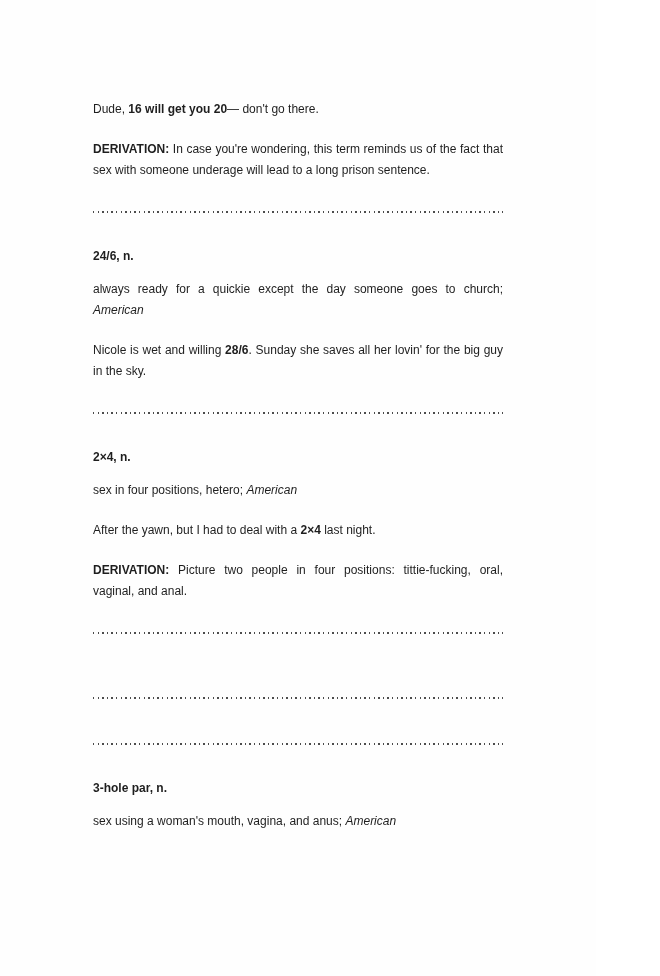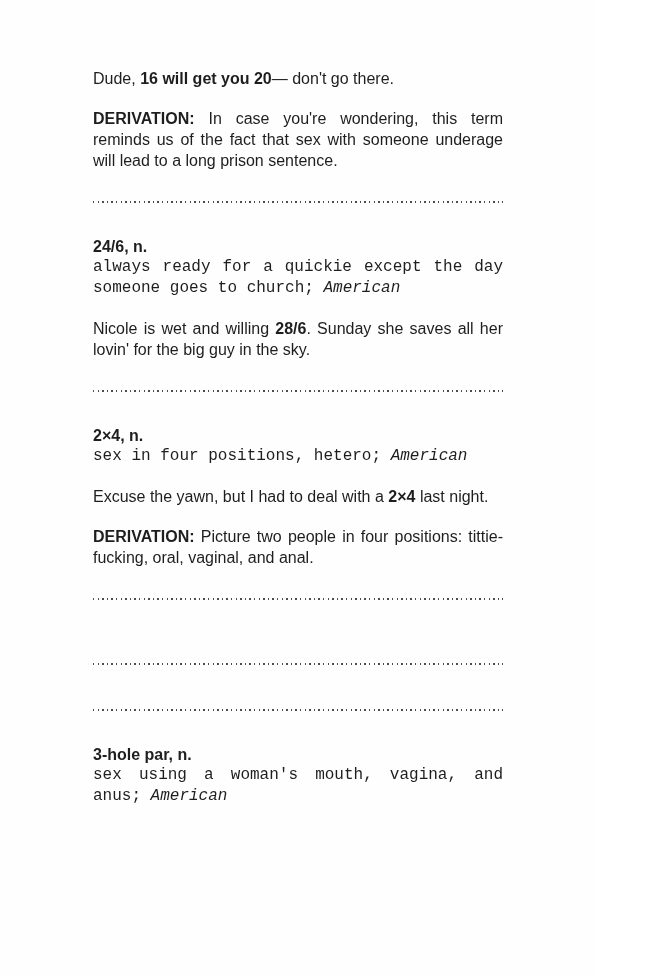--- a/index.html
+++ b/index.html
@@ -8,43 +8,42 @@
     background: #ffffff;
   }
   .page {
     position: relative;
     width: 596px;
     height: 976px;
     box-sizing: border-box;
     background: #fefefe;
     color: var(--ink, #1e1e1e);
     font-family: "Liberation Sans", "DejaVu Sans", sans-serif;
-    font-size: 16px;
+    font-size: 12px;
     line-height: 21px;
-    padding: 68px 93px 0 93px;
+    padding: 99px 93px 0 93px;
     overflow: hidden;
   }
   .content {
     display: flex;
     flex-direction: column;
     gap: 19px;
   }
   p.para, p.headword, p.def {
     margin: 0;
   }
   p.para, p.def {
     text-align: justify;
   }
   p.headword {
     font-weight: bold;
     text-align: left;
   }
   .entry p.def {
-    margin-top: 0;
-    font-family: Liberation Mono, monospace;
+    margin-top: 12px;
   }
   .divider {
     height: 2px;
     margin: 11px 0 14px 0;
     background-image: repeating-linear-gradient(
       to right,
       #4c4c4c 0px,
       #4c4c4c 1.4px,
       transparent 1.4px,
       transparent 4.6px
@@ -65,21 +64,21 @@
       <section class="entry">
         <p class="headword"><span class="seg-bold">24/6, n.</span></p>
         <p class="def"><span class="seg-normal">always ready for a quickie except the day someone goes to church; </span><span class="seg-italic">American</span></p>
       </section>
       <p class="para"><span class="seg-normal">Nicole is wet and willing </span><span class="seg-bold">28/6</span><span class="seg-normal">. Sunday she saves all her lovin' for the big guy in the sky.</span></p>
       <div class="divider"></div>
       <section class="entry">
         <p class="headword"><span class="seg-bold">2×4, n.</span></p>
         <p class="def"><span class="seg-normal">sex in four positions, hetero; </span><span class="seg-italic">American</span></p>
       </section>
-      <p class="para"><span class="seg-normal">Excuse the yawn, but I had to deal with a </span><span class="seg-bold">2×4</span><span class="seg-normal"> last night.</span></p>
+      <p class="para"><span class="seg-normal">After the yawn, but I had to deal with a </span><span class="seg-bold">2×4</span><span class="seg-normal"> last night.</span></p>
       <p class="para"><span class="seg-bold">DERIVATION:</span><span class="seg-normal"> Picture two people in four positions: tittie-fucking, oral, vaginal, and anal.</span></p>
       <div class="divider"></div>
       <section class="entry">
       </section>
       <div class="divider"></div>
       <div class="divider"></div>
       <section class="entry">
         <p class="headword"><span class="seg-bold">3-hole par, n.</span></p>
         <p class="def"><span class="seg-normal">sex using a woman's mouth, vagina, and anus; </span><span class="seg-italic">American</span></p>
       </section>

